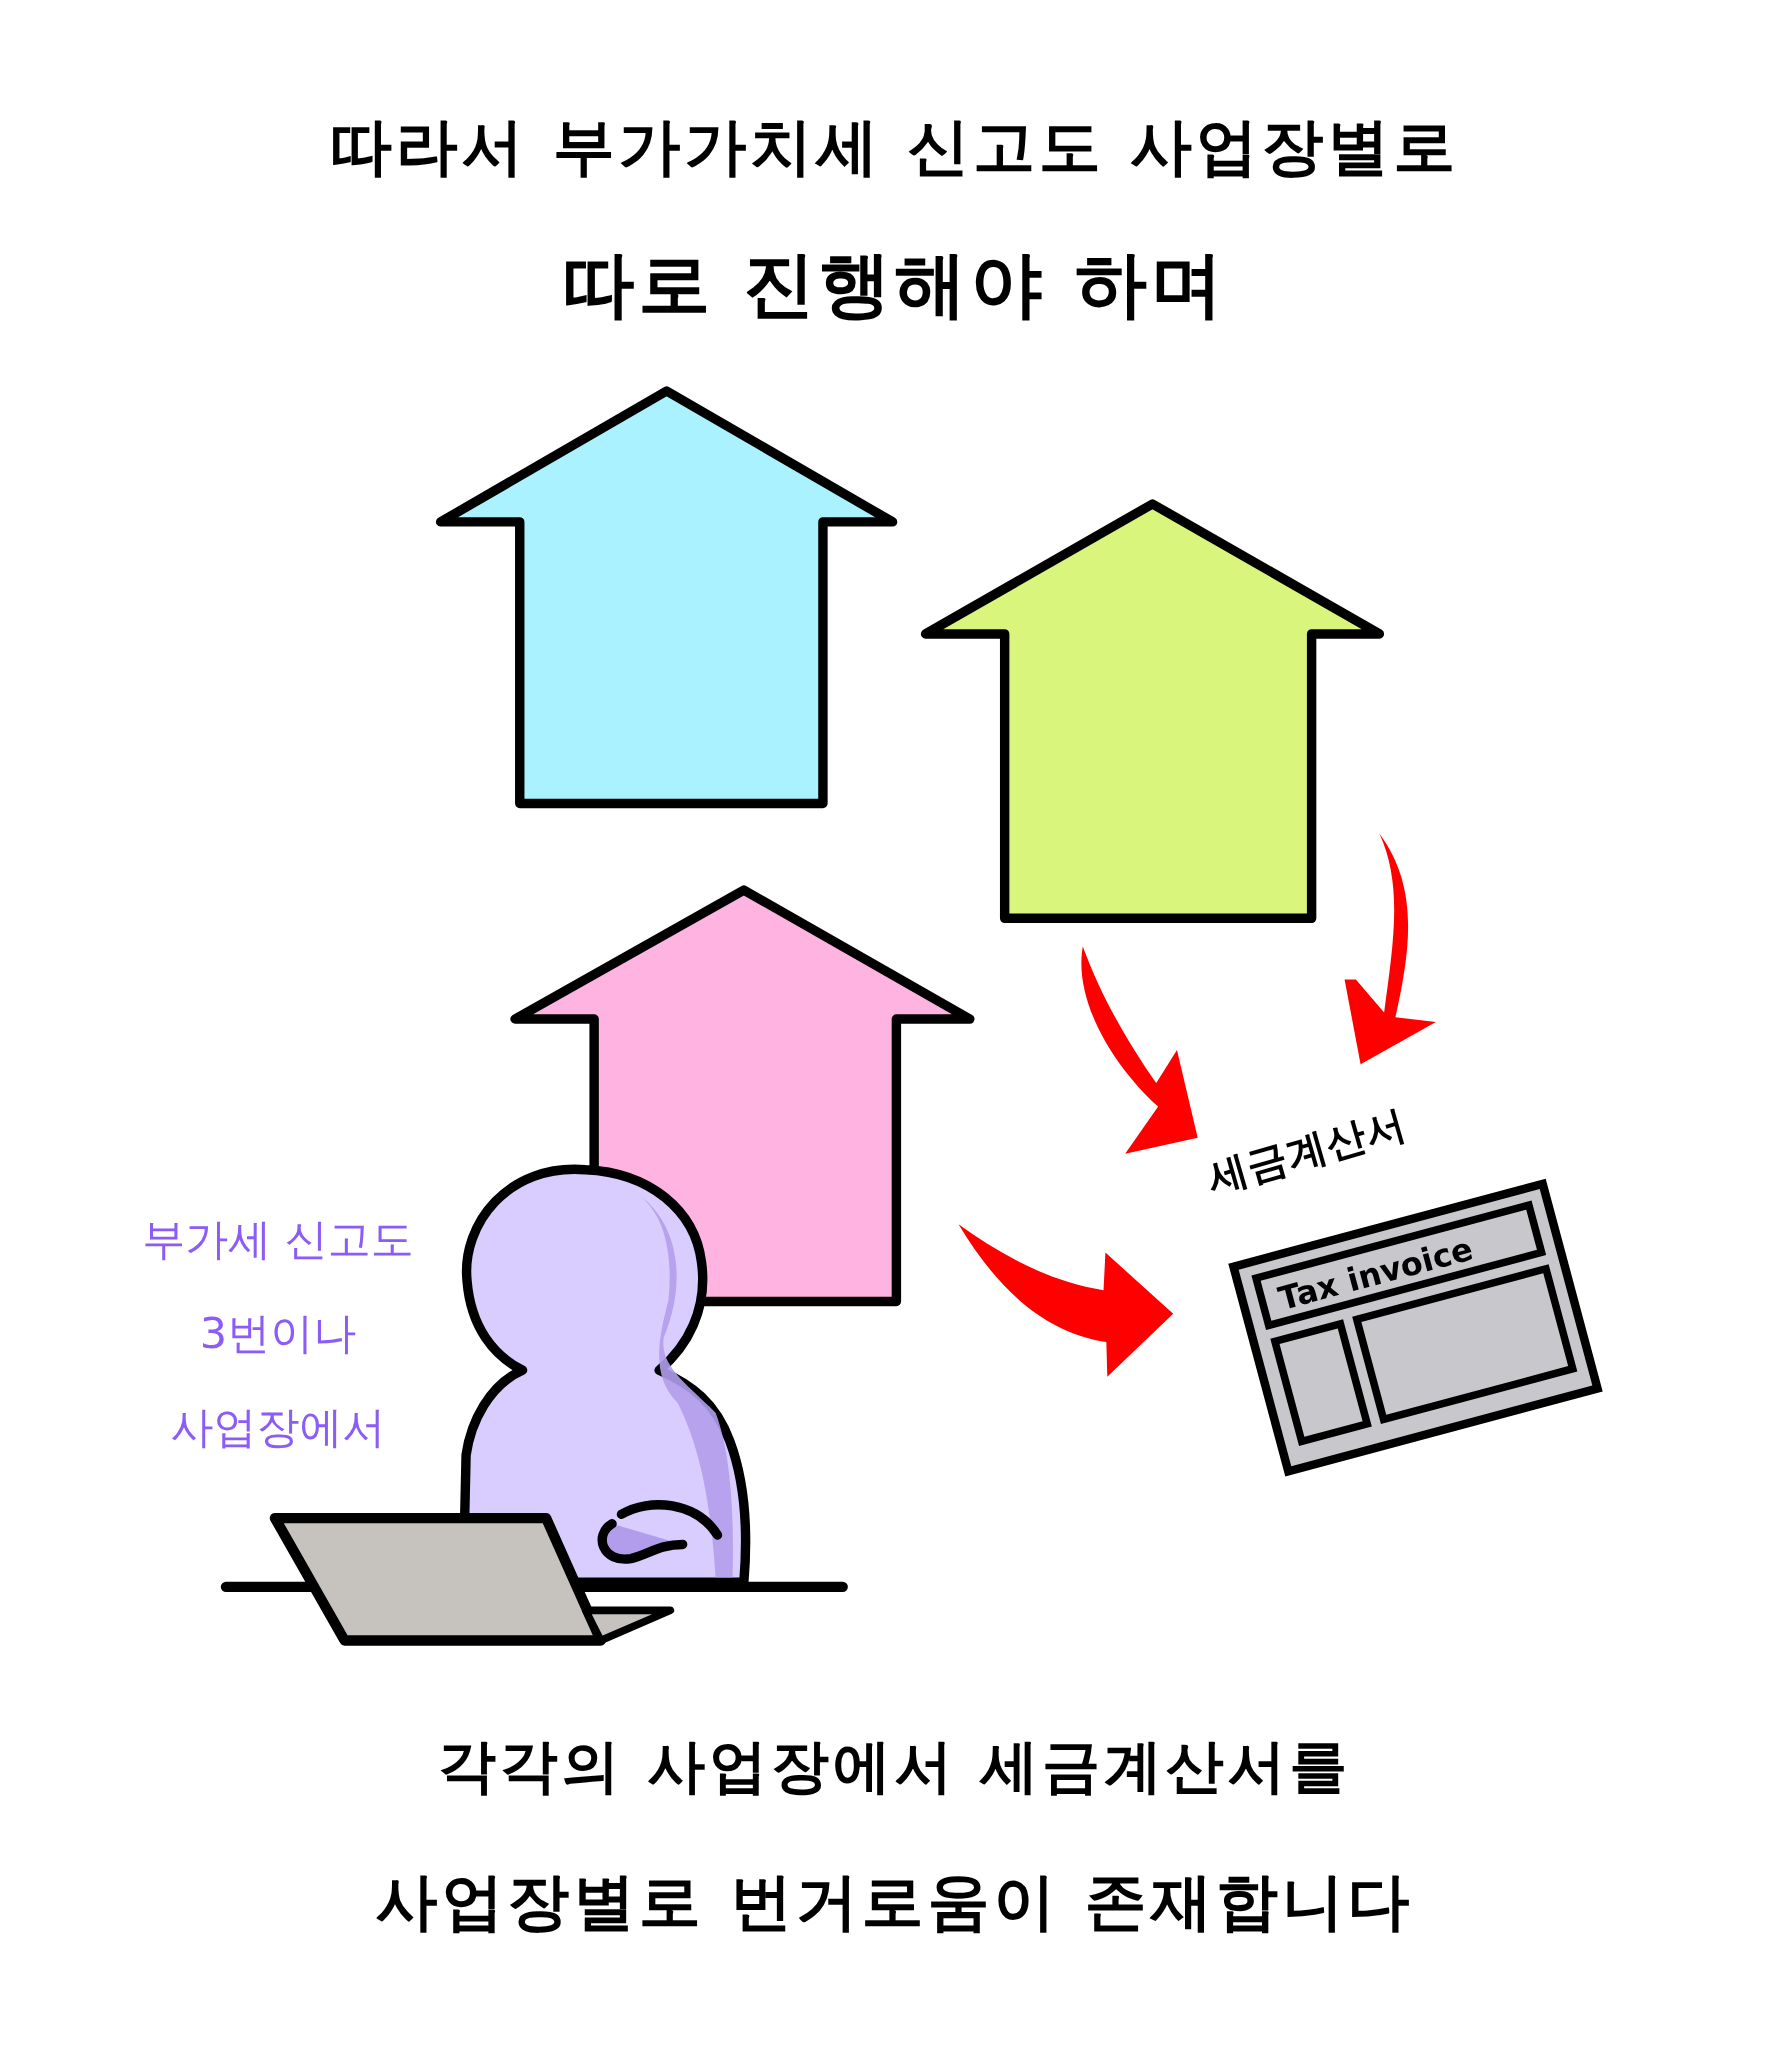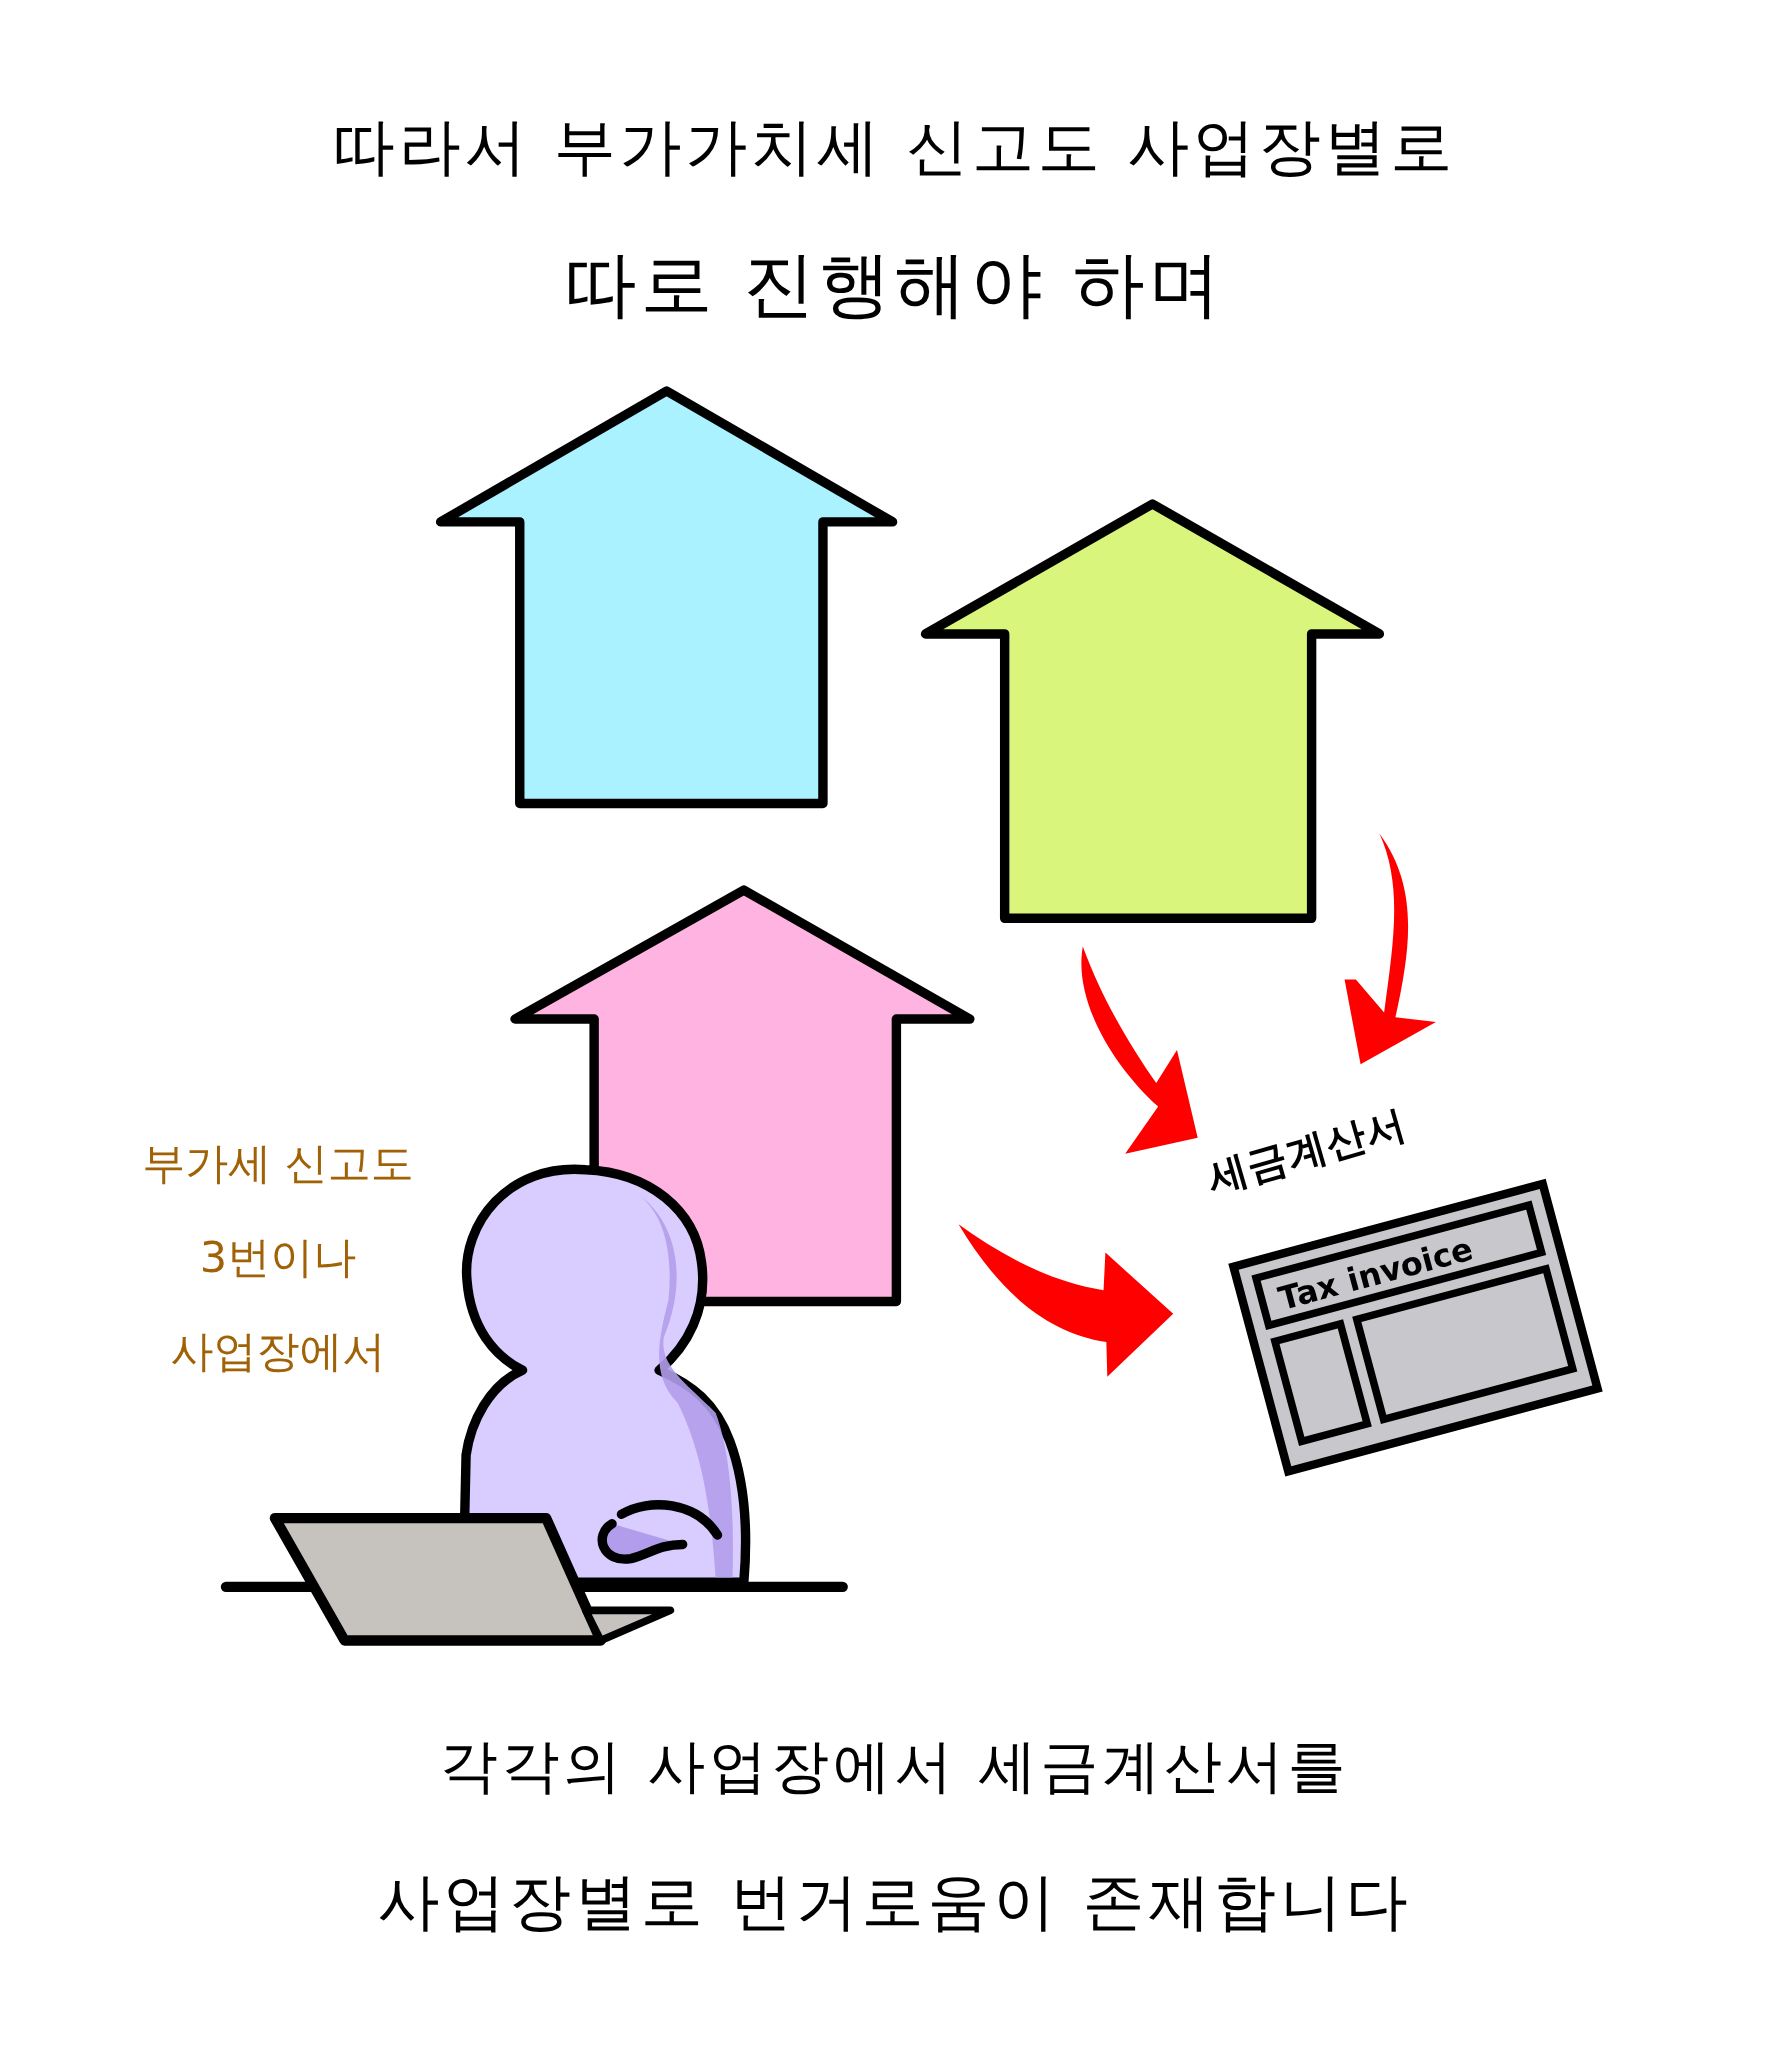--- a/index.html
+++ b/index.html
@@ -13,38 +13,38 @@
       position: relative;
       overflow: hidden;
       font-family: "DejaVu Sans", sans-serif;
       color: #000000;
     }
     .caption {
       position: absolute;
       left: 0;
       width: 1789px;
       text-align: center;
-      font-weight: normal;
+      font-weight: bold;
       letter-spacing: 3.8px;
       color: #000;
     }
     .caption-top-1 { top: 105px; font-size: 62px; }
     .caption-top-2 { top: 237px; font-size: 72px; }
     .caption-bot-1 { top: 1728px; font-size: 58px; }
     .caption-bot-2 { top: 1860px; font-size: 62px; }
 
     .speech {
       position: absolute;
       left: 104px;
       width: 348px;
       text-align: center;
       font-size: 43px;
       line-height: 94px;
-      color: #a16207;
-      top: 1116px;
+      color: #8b5cf6;
+      top: 1192px;
     }
     .speech span { display: block; }
 
     svg.scene {
       position: absolute;
       left: 0;
       top: 0;
       width: 1789px;
       height: 2072px;
     }

